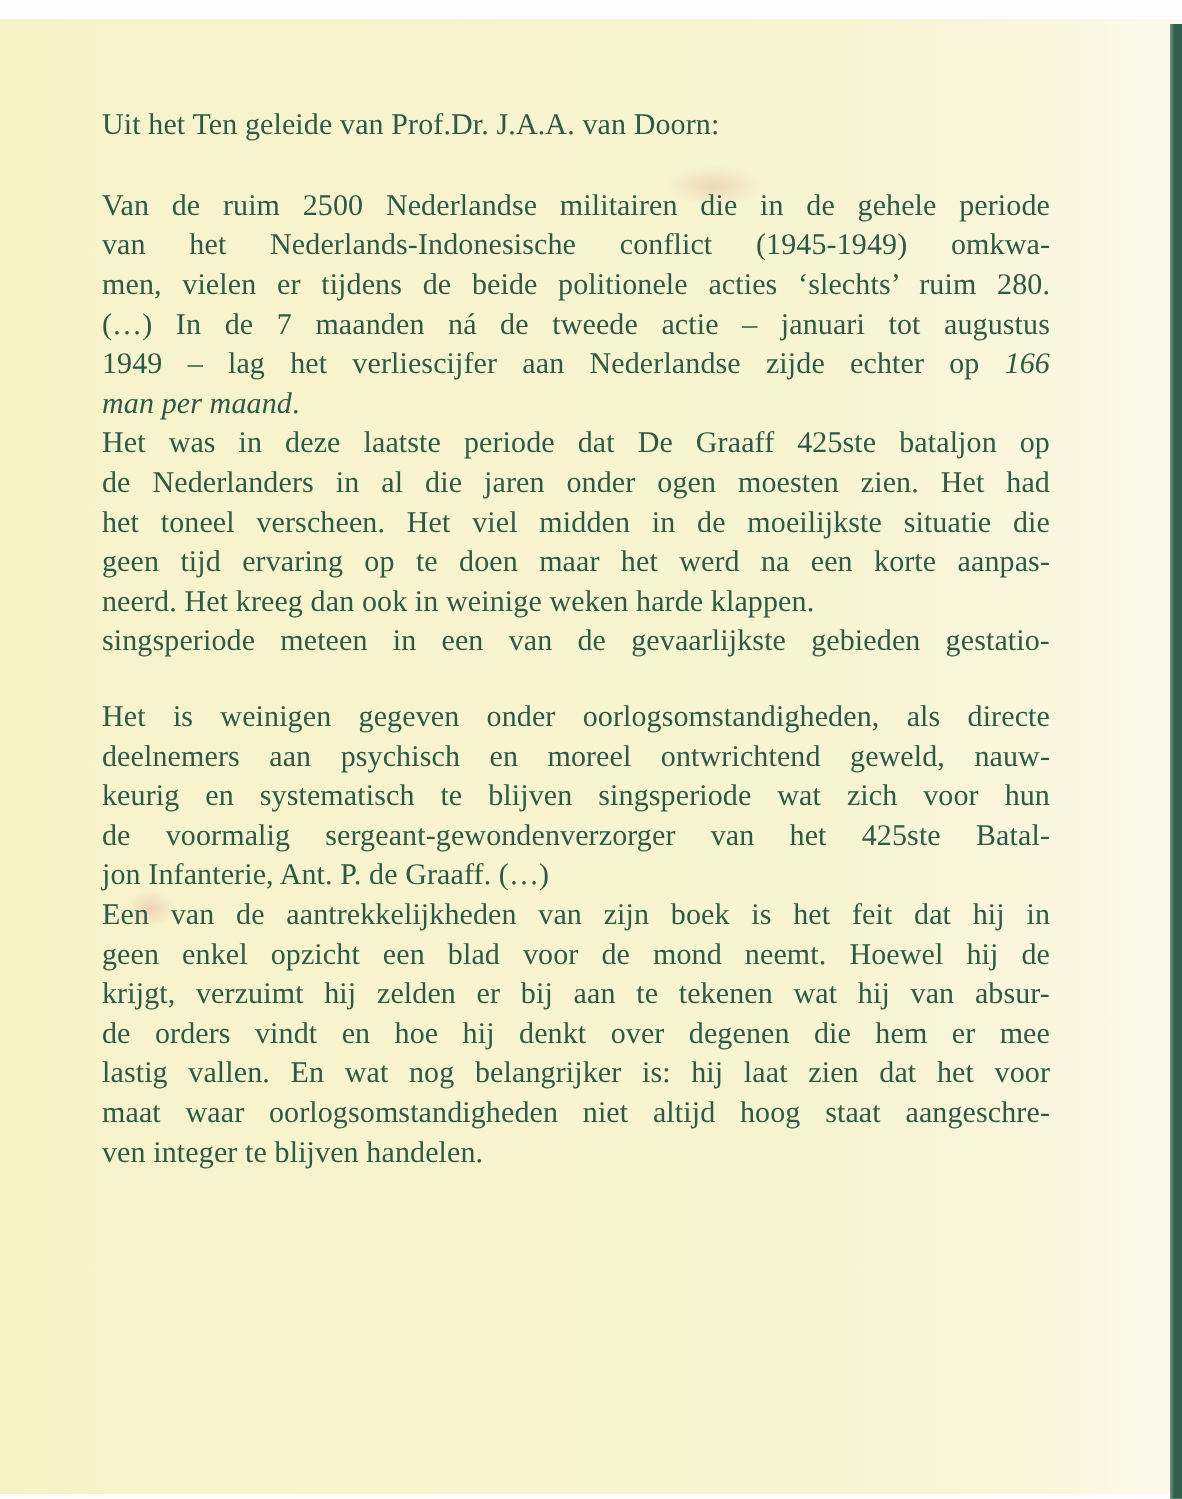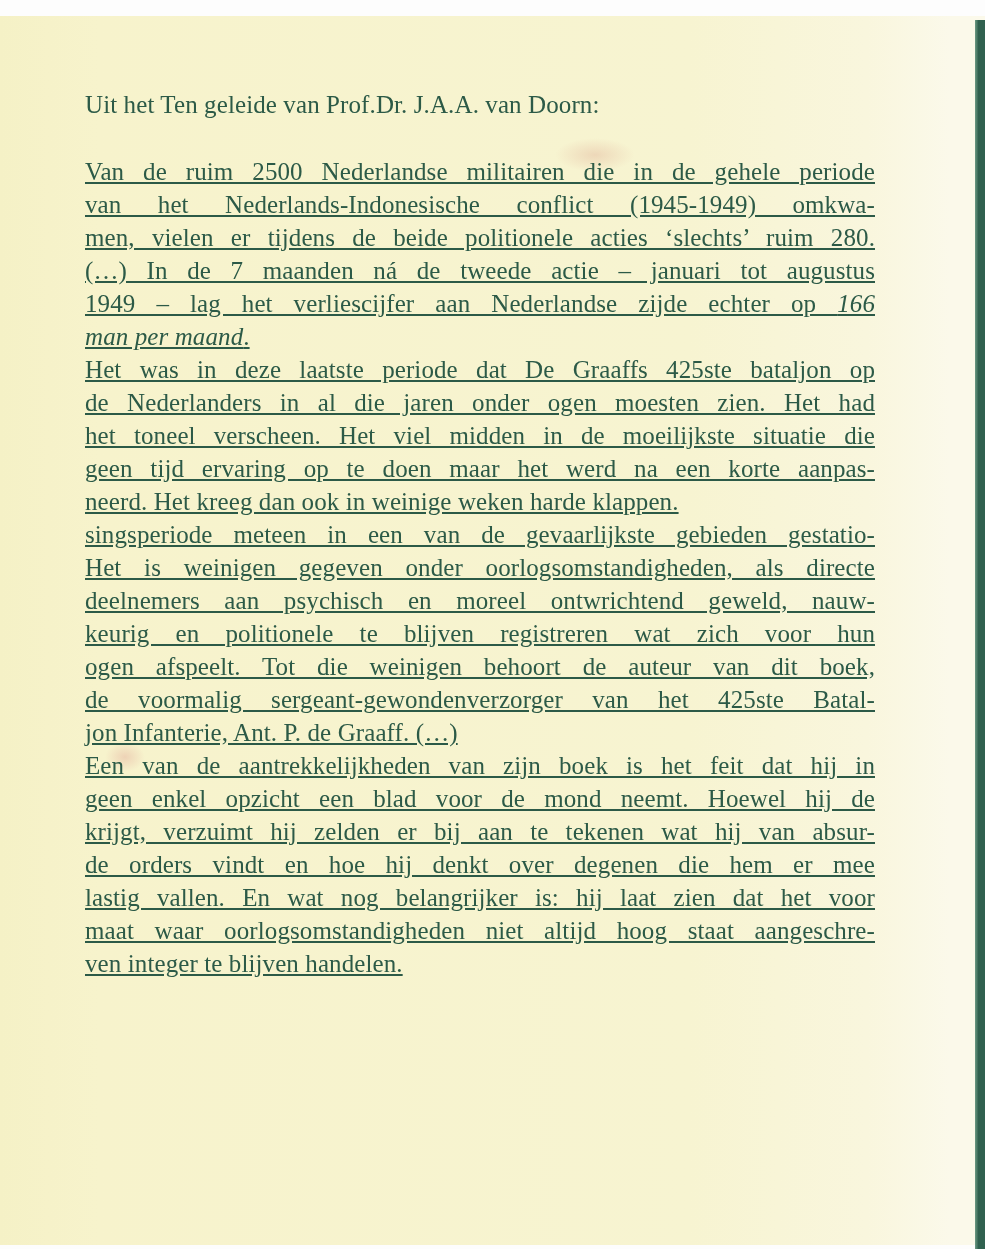--- a/index.html
+++ b/index.html
@@ -45,26 +45,26 @@
     line-height: 33px;
     letter-spacing: 0.1px;
   }
   .heading {
     margin-bottom: 34px;
     text-align: left;
   }
   .paragraph .line {
     text-align: justify;
     text-align-last: justify;
-    text-decoration: underline;
   }
   .paragraph .line.last-line {
     text-align-last: left;
   }
   .paragraph.space-before {
+    margin-top: 30px;
   }
   .italic {
     font-style: italic;
   }
   
   .smudge {
     position: absolute;
     border-radius: 50%;
     pointer-events: none;
   }
@@ -88,32 +88,31 @@
     <div>
         <div class="paragraph">
           <div class="line">Van de ruim 2500 Nederlandse militairen die in de gehele periode</div>
           <div class="line">van het Nederlands-Indonesische conflict (1945-1949) omkwa-</div>
           <div class="line">men, vielen er tijdens de beide politionele acties ‘slechts’ ruim 280.</div>
           <div class="line">(…) In de 7 maanden ná de tweede actie – januari tot augustus</div>
           <div class="line"><span>1949 – lag het verliescijfer aan Nederlandse zijde echter op </span><span class="italic">166</span></div>
           <div class="line last-line"><span class="italic">man per maand</span><span>.</span></div>
         </div>
         <div class="paragraph">
-          <div class="line">Het was in deze laatste periode dat De Graaffs 425ste bataljon op</div>
+          <div class="line">Het was in deze laatste periode dat De Graaff 425ste bataljon op</div>
           <div class="line">de Nederlanders in al die jaren onder ogen moesten zien. Het had</div>
           <div class="line">het toneel verscheen. Het viel midden in de moeilijkste situatie die</div>
           <div class="line">geen tijd ervaring op te doen maar het werd na een korte aanpas-</div>
           <div class="line last-line">neerd. Het kreeg dan ook in weinige weken harde klappen.</div>
           <div class="line">singsperiode meteen in een van de gevaarlijkste gebieden gestatio-</div>
         </div>
         <div class="paragraph space-before">
           <div class="line">Het is weinigen gegeven onder oorlogsomstandigheden, als directe</div>
           <div class="line">deelnemers aan psychisch en moreel ontwrichtend geweld, nauw-</div>
-          <div class="line">keurig en politionele te blijven registreren wat zich voor hun</div>
-          <div class="line">ogen afspeelt. Tot die weinigen behoort de auteur van dit boek,</div>
+          <div class="line">keurig en systematisch te blijven singsperiode wat zich voor hun</div>
           <div class="line">de voormalig sergeant-gewondenverzorger van het 425ste Batal-</div>
           <div class="line last-line">jon Infanterie, Ant. P. de Graaff. (…)</div>
         </div>
         <div class="paragraph">
           <div class="line">Een van de aantrekkelijkheden van zijn boek is het feit dat hij in</div>
           <div class="line">geen enkel opzicht een blad voor de mond neemt. Hoewel hij de</div>
           <div class="line">krijgt, verzuimt hij zelden er bij aan te tekenen wat hij van absur-</div>
           <div class="line">de orders vindt en hoe hij denkt over degenen die hem er mee</div>
           <div class="line">lastig vallen. En wat nog belangrijker is: hij laat zien dat het voor</div>
           <div class="line">maat waar oorlogsomstandigheden niet altijd hoog staat aangeschre-</div>

